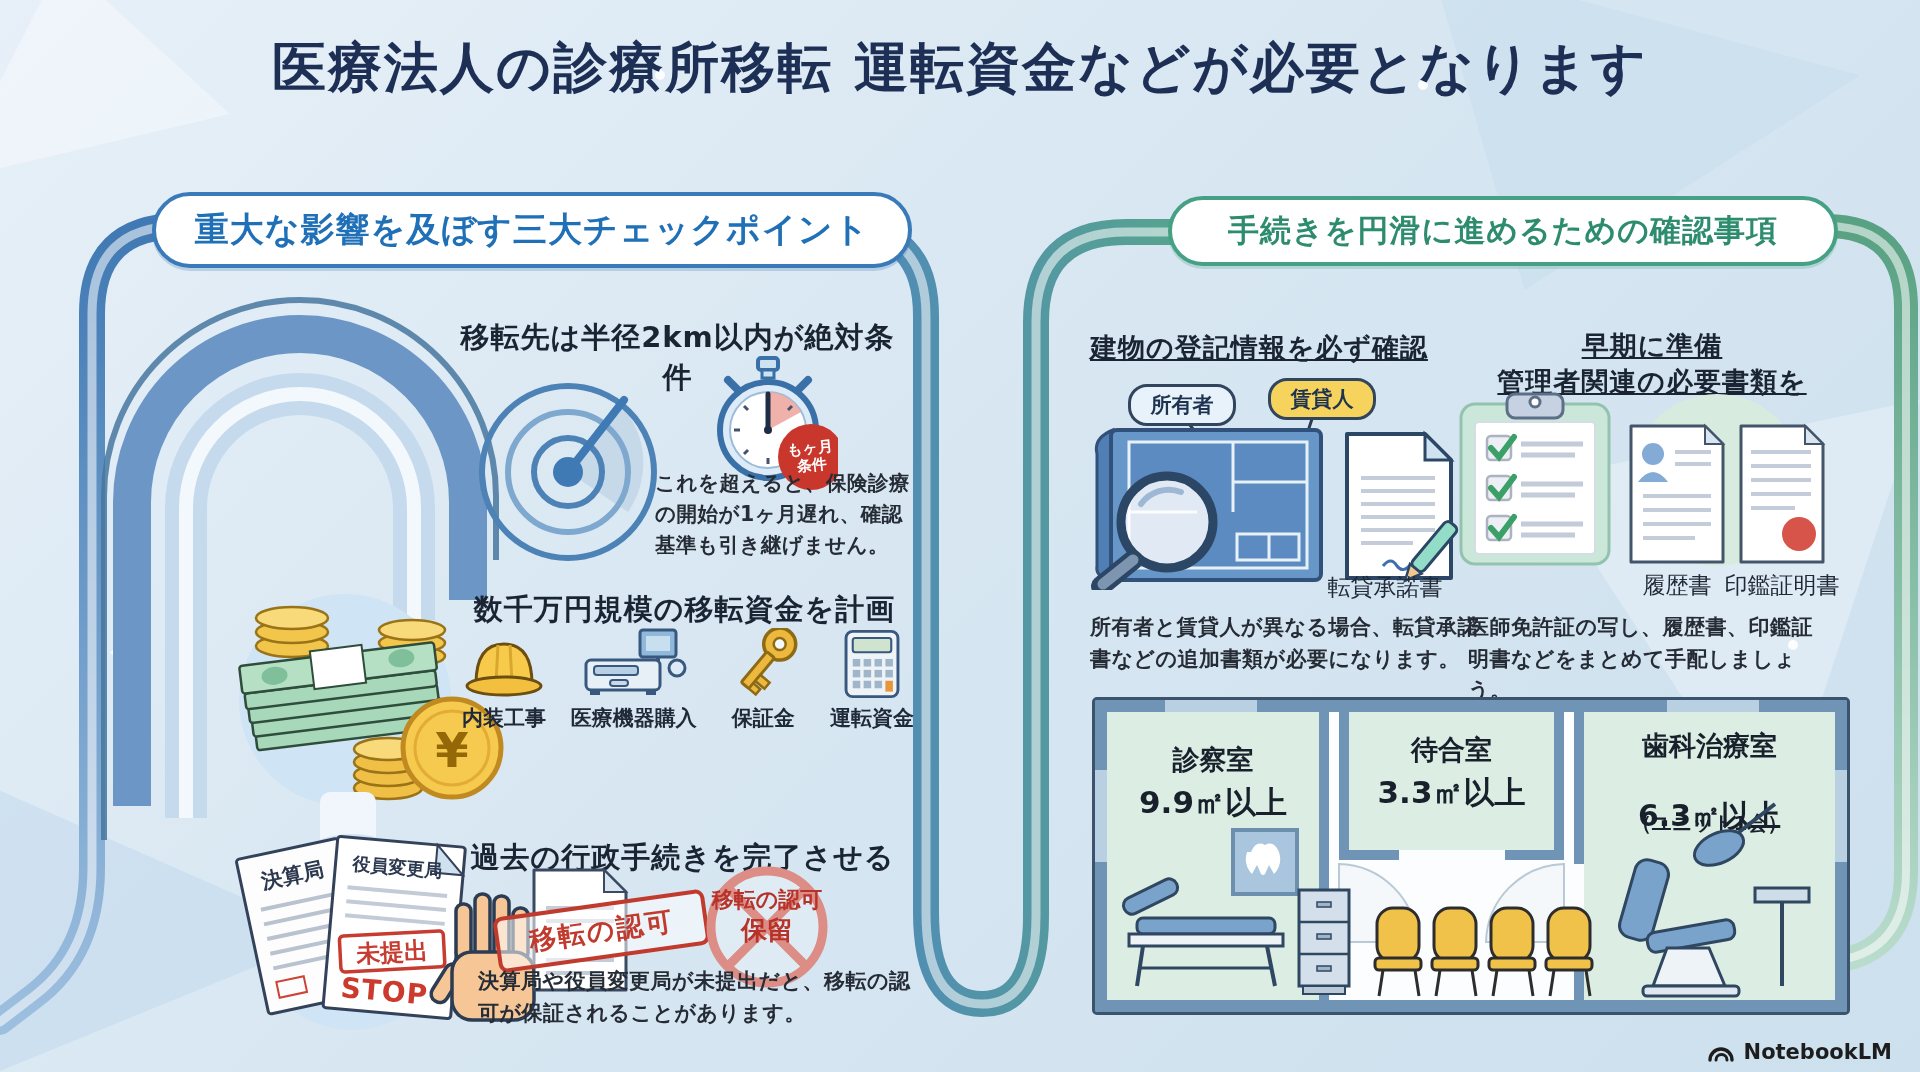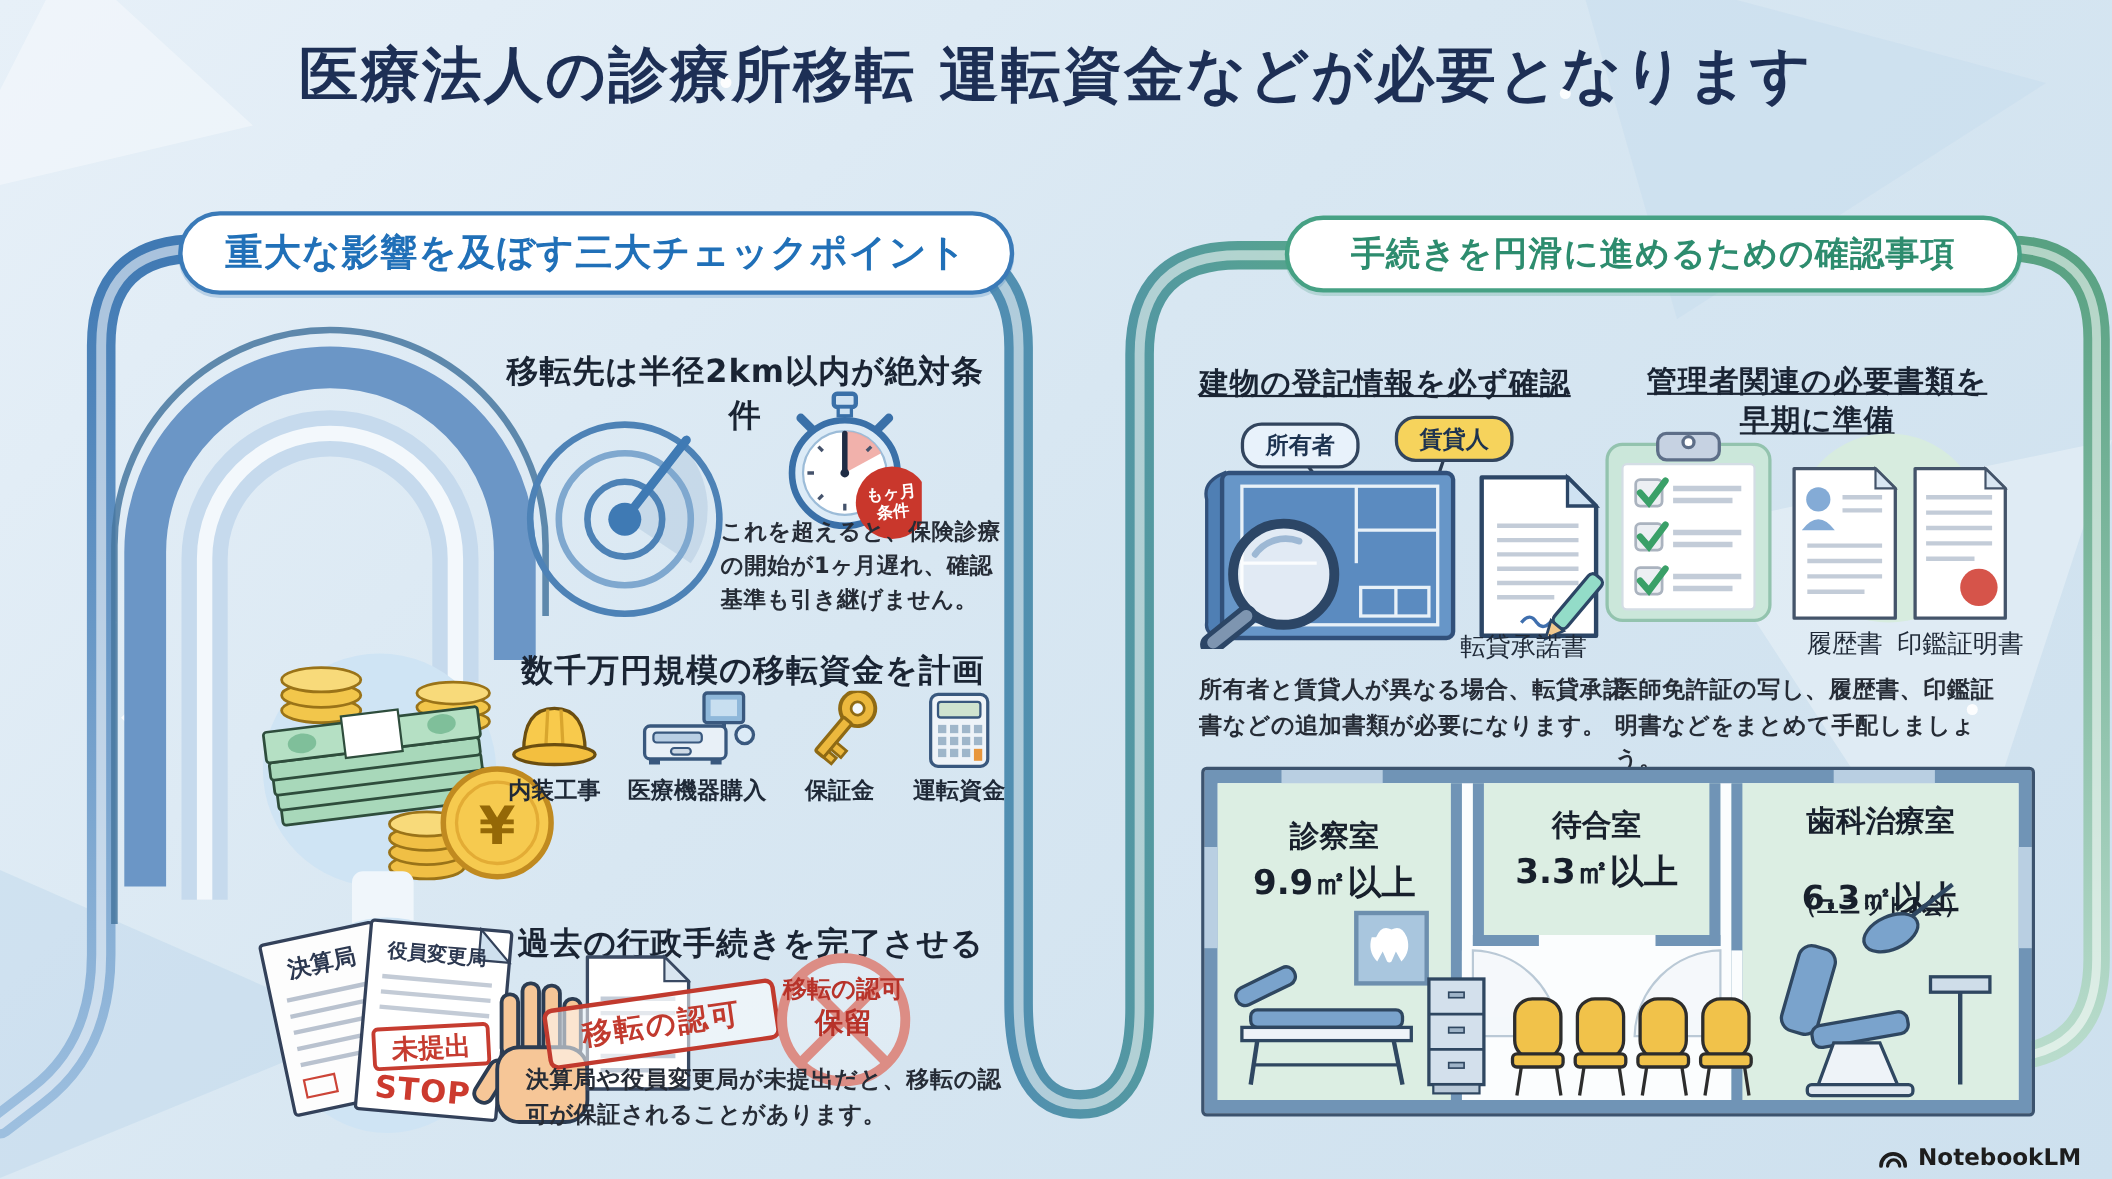--- a/index.html
+++ b/index.html
@@ -18,21 +18,21 @@
   
   .title{
     position:absolute;top:32px;left:0;width:100%;text-align:center;
     font-size:54px;font-weight:800;color:#1d2f55;letter-spacing:2px;z-index:2;
   }
   
   .pill{
     position:absolute;background:#ffffff;display:flex;align-items:center;justify-content:center;
     font-weight:800;letter-spacing:1px;z-index:3;
   }
-  .pill-left{left:162px;top:192px;width:752px;height:68px;border:4px solid #3a7ab8;border-radius:44px;
+  .pill-left{left:152px;top:192px;width:752px;height:68px;border:4px solid #3a7ab8;border-radius:44px;
     color:#2070b8;font-size:34px;box-shadow:0 3px 0 rgba(58,122,184,.25);}
   .pill-right{left:1168px;top:196px;width:662px;height:62px;border:4px solid #46a184;border-radius:40px;
     color:#2d8c6e;font-size:31px;box-shadow:0 3px 0 rgba(70,161,132,.25);}
   
   .h2{position:absolute;font-size:29px;font-weight:800;color:#1a2433;letter-spacing:1px;text-align:center;z-index:2;}
   .h2r{position:absolute;font-size:27px;font-weight:800;color:#1a2433;letter-spacing:1px;z-index:2;text-decoration:underline;}
   .body-text{position:absolute;font-size:21px;font-weight:600;color:#262c36;line-height:1.5;letter-spacing:.5px;z-index:2;}
   .icon-label{font-size:21px;font-weight:800;color:#1f2937;text-align:center;margin-top:4px;}
   .doc-label{position:absolute;font-size:23px;font-weight:400;color:#1f2937;text-align:center;z-index:2;}
   
@@ -367,22 +367,22 @@
       </g>
     </g>
   </svg>
   <div class="tag tag-owner">所有者</div>
   <div class="tag tag-lessor">賃貸人</div>
   <div class="doc-label" style="left:1305px;top:572px;width:160px;">転貸承諾書</div>
 
   <div class="body-text" style="left:1090px;top:612px;width:395px;">所有者と賃貸人が異なる場合、転貸承諾書などの追加書類が必要になります。</div>
 
   <div class="h2r" style="left:1468px;top:328px;width:368px;text-align:center;">
+    <div>早期に準備</div>
     <div>管理者関連の必要書類を</div>
-    <div>早期に準備</div>
   </div>
 
   <svg class="abs z2" style="left:1455px;top:392px;" width="380" height="178" viewBox="0 0 380 178">
     <circle cx="262" cy="88" r="86" fill="#d7ecdf"></circle>
     <g>
       <rect x="6" y="12" width="148" height="160" rx="14" fill="#cbe7da" stroke="#93c3ae" stroke-width="3"></rect>
       <rect x="20" y="30" width="120" height="132" rx="4" fill="#ffffff" stroke="#d4dde5" stroke-width="2"></rect>
       <rect x="52" y="2" width="56" height="24" rx="8" fill="#c6d2e2" stroke="#5d6e88" stroke-width="3"></rect>
       <circle cx="80" cy="10" r="5" fill="#ffffff" stroke="#5d6e88" stroke-width="3"></circle>
       <g>

